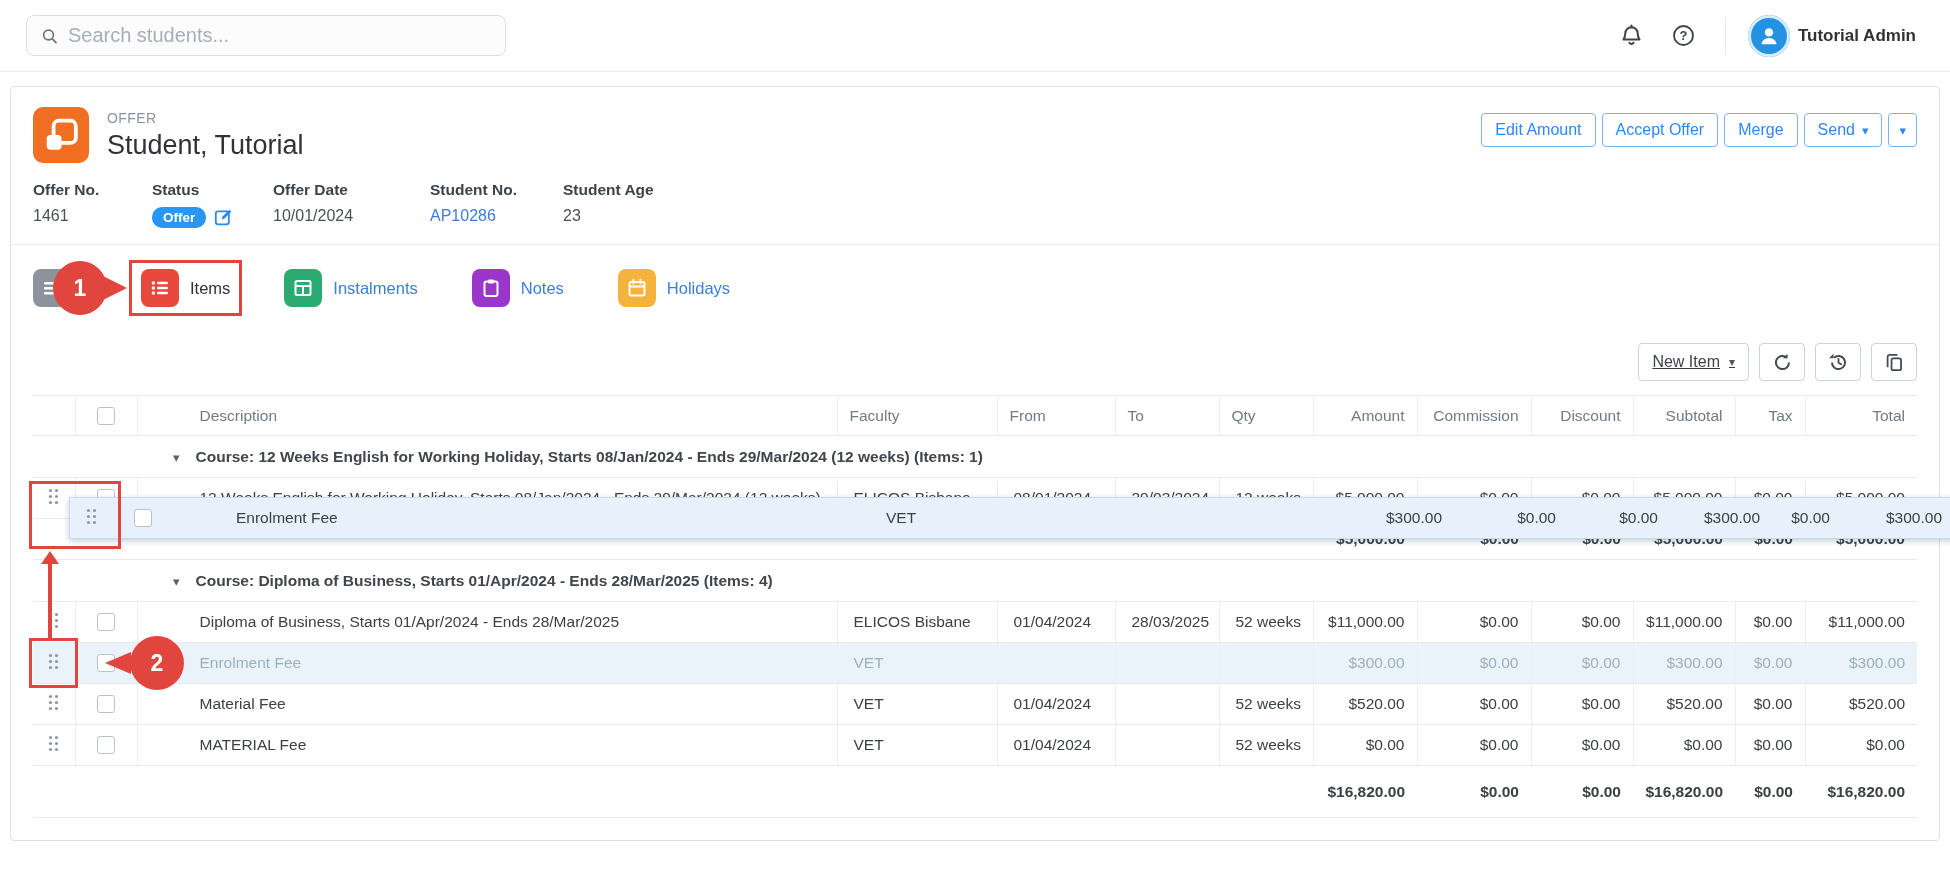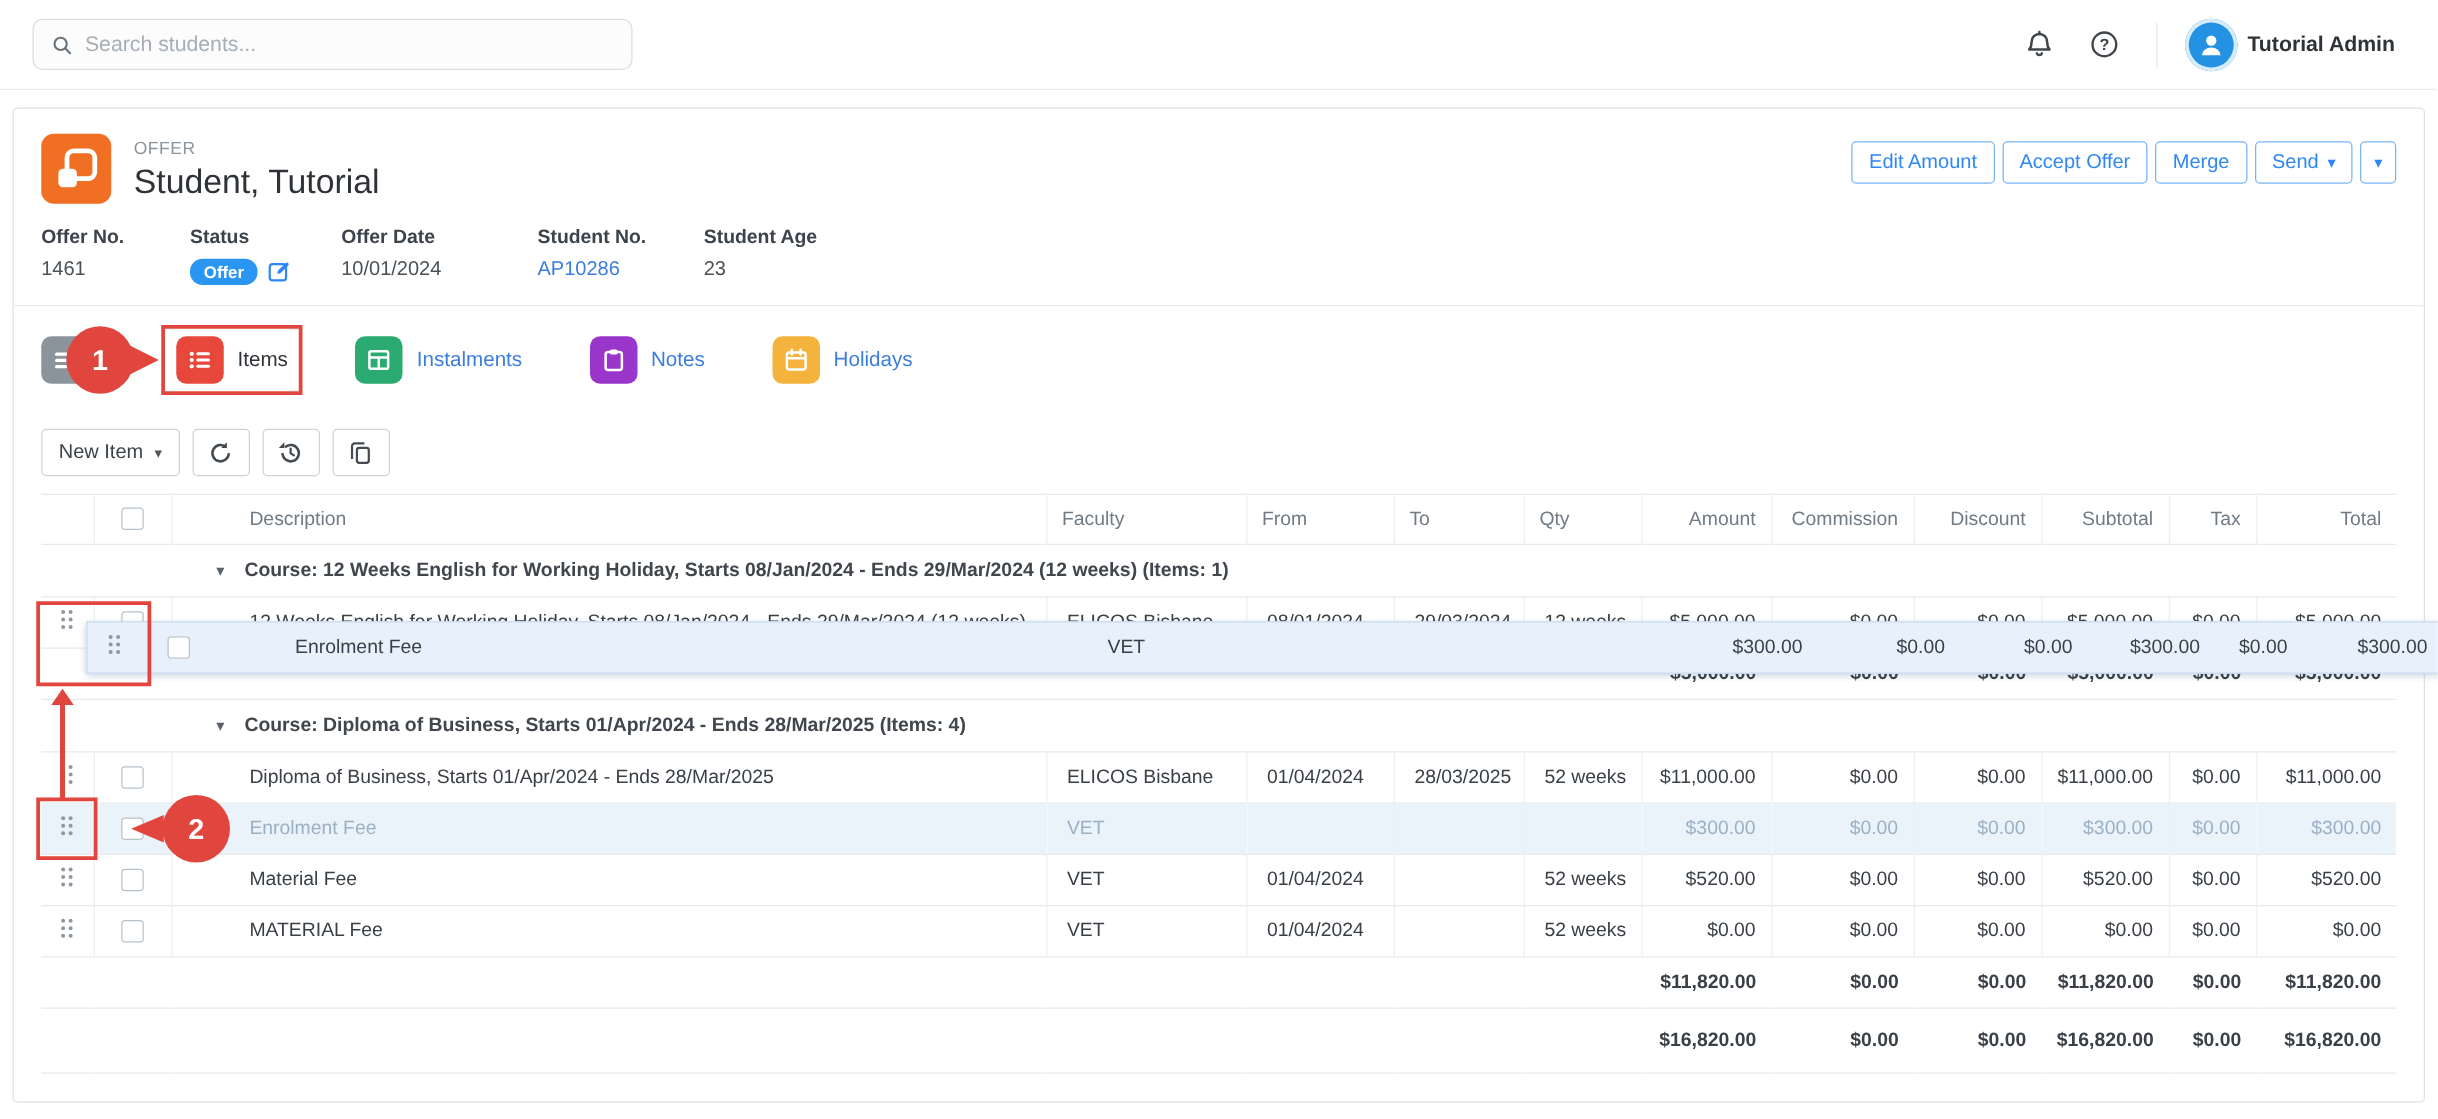--- a/index.html
+++ b/index.html
@@ -3,21 +3,21 @@
 <meta charset="utf-8">
 <style>
   * { margin:0; padding:0; box-sizing:border-box; }
   html,body { width:1950px; height:895px; }
   body { font-family:"Liberation Sans","DejaVu Sans",sans-serif; background:#fff; color:#343a40; overflow:hidden; position:relative; min-width:1950px; }
   button { cursor:pointer; }
 
   
   .topbar { height:72px; background:#fff; border-bottom:1px solid #e9ecef; display:flex; align-items:center; padding:0 26px; }
   .search-box { width:480px; height:41px; border:1px solid #d9dee3; background:#fcfcfd; border-radius:8px; display:flex; align-items:center; padding:0 14px; gap:10px; }
-  .search-box input { border:none; outline:none; background:transparent; font:inherit; font-size:17px; color:#495057; width:100%; }
+  .search-box input { border:none; outline:none; background:transparent; font:inherit; font-size:20px; color:#495057; width:100%; }
   .search-box input::placeholder { color:#a6aeb6; }
   .topbar-right { margin-left:auto; display:flex; align-items:center; gap:6px; }
   .icon-btn { background:none; border:none; width:46px; height:46px; display:flex; align-items:center; justify-content:center; }
   .tb-divider { width:1px; height:36px; background:#e4e8eb; margin:0 16px 0 12px; }
   .avatar { width:42px; height:42px; border-radius:50%; background:#2492e2; display:flex; align-items:center; justify-content:center; box-shadow:inset 0 0 0 3px #d6ebfb; }
   .user-name { font-weight:bold; font-size:17px; color:#2f3337; margin-left:2px; margin-right:8px; }
 
   
   .card { margin:14px 10px 0; background:#fff; border:1px solid #dde2e7; border-radius:4px; position:relative; }
   .card-head { display:flex; justify-content:space-between; align-items:flex-start; padding:20px 22px 0; }
@@ -52,21 +52,21 @@
   
   .balloon { position:absolute; width:54px; height:54px; border-radius:50%; background:#e0463e; color:#fff; font-size:23px; font-weight:bold; display:flex; align-items:center; justify-content:center; z-index:40; }
   .tri-right { position:absolute; width:0; height:0; border-top:12px solid transparent; border-bottom:12px solid transparent; border-left:24px solid #e0463e; z-index:39; }
   .tri-left { position:absolute; width:0; height:0; border-top:11px solid transparent; border-bottom:11px solid transparent; border-right:26px solid #e0463e; z-index:39; }
   .tri-up { position:absolute; width:0; height:0; border-left:9px solid transparent; border-right:9px solid transparent; border-bottom:13px solid #e0463e; z-index:40; }
   .red-line { position:absolute; width:4px; background:#e0463e; z-index:40; }
   .red-box { position:absolute; border:3px solid #e0463e; z-index:40; }
 
   
   .panel { padding:12px 22px 22px; }
-  .panel-toolbar { display:flex; justify-content:flex-start; gap:10px; margin-bottom:14px; }
+  .panel-toolbar { display:flex; justify-content:flex-end; gap:10px; margin-bottom:14px;text-decoration:underline; }
   .btn-plain { display:flex; align-items:center; font:inherit; font-size:16px; color:#3c434a; background:#fff; border:1px solid #ccd3d9; border-radius:4px; padding:0 13px; height:38px; }
   .btn-plain::after { content:"▾"; margin-left:9px; font-size:12px; color:#555; }
   .btn-icon { width:46px; height:38px; display:flex; align-items:center; justify-content:center; background:#fff; border:1px solid #ccd3d9; border-radius:4px; }
 
   .table-wrap { position:relative; }
   table { width:100%; border-collapse:collapse; table-layout:fixed; font-size:15.5px; color:#3a4046; }
   thead th { font-weight:normal; color:#707b85; text-align:left; height:40px; padding:0 12px; border-top:1px solid #e6eaee; border-bottom:1px solid #e6eaee; white-space:nowrap; overflow:hidden; }
   thead th:not(:first-child) { border-left:1px solid #eceff2; }
   tbody td { height:41px; padding:0 12px; border-bottom:1px solid #e6eaee; white-space:nowrap; overflow:hidden; vertical-align:middle; }
   tr.data-row td:not(:first-child) { border-left:1px solid #eceff2;padding-left:16px; }
@@ -445,29 +445,20 @@
               <td>01/04/2024</td>
               <td></td>
               <td>52 weeks</td>
               <td class="num">$0.00</td>
               <td class="num">$0.00</td>
               <td class="num">$0.00</td>
               <td class="num">$0.00</td>
               <td class="num">$0.00</td>
               <td class="num">$0.00</td>
             </tr>
-            <tr class="totals-row">
-              <td colspan="7"></td>
-              <td class="num">$11,820.00</td>
-              <td class="num">$0.00</td>
-              <td class="num">$0.00</td>
-              <td class="num">$11,820.00</td>
-              <td class="num">$0.00</td>
-              <td class="num">$11,820.00</td>
-            </tr>
             <tr class="totals-row grand-row">
               <td colspan="7"></td>
               <td class="num">$16,820.00</td>
               <td class="num">$0.00</td>
               <td class="num">$0.00</td>
               <td class="num">$16,820.00</td>
               <td class="num">$0.00</td>
               <td class="num">$16,820.00</td>
             </tr>
           </tbody>

